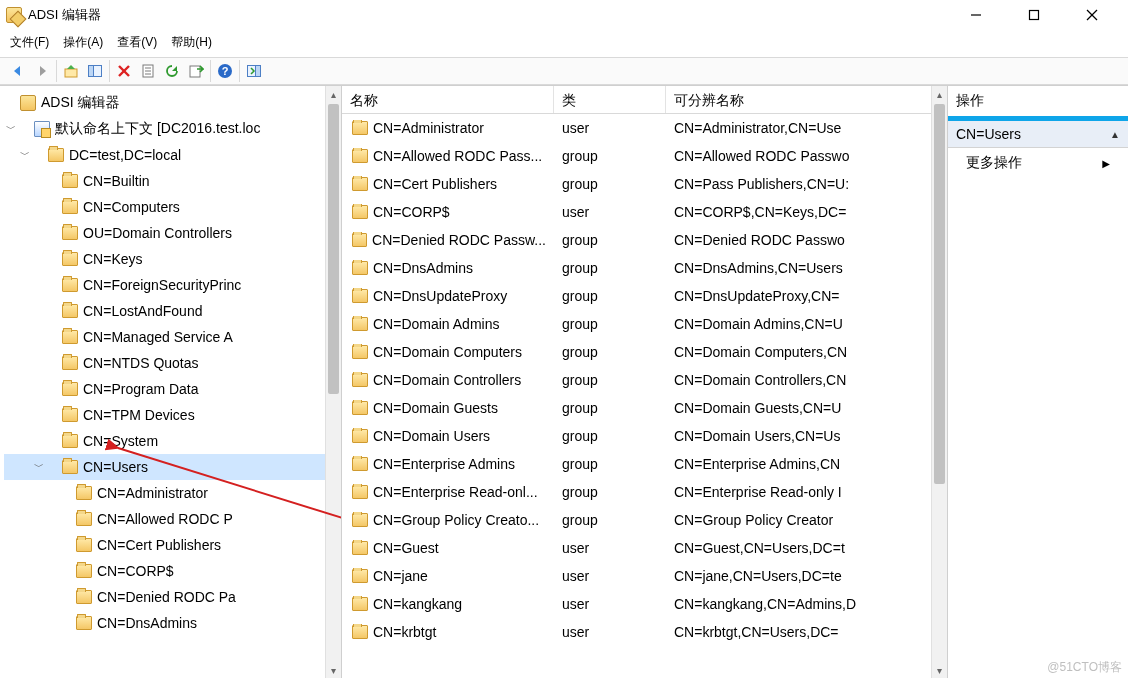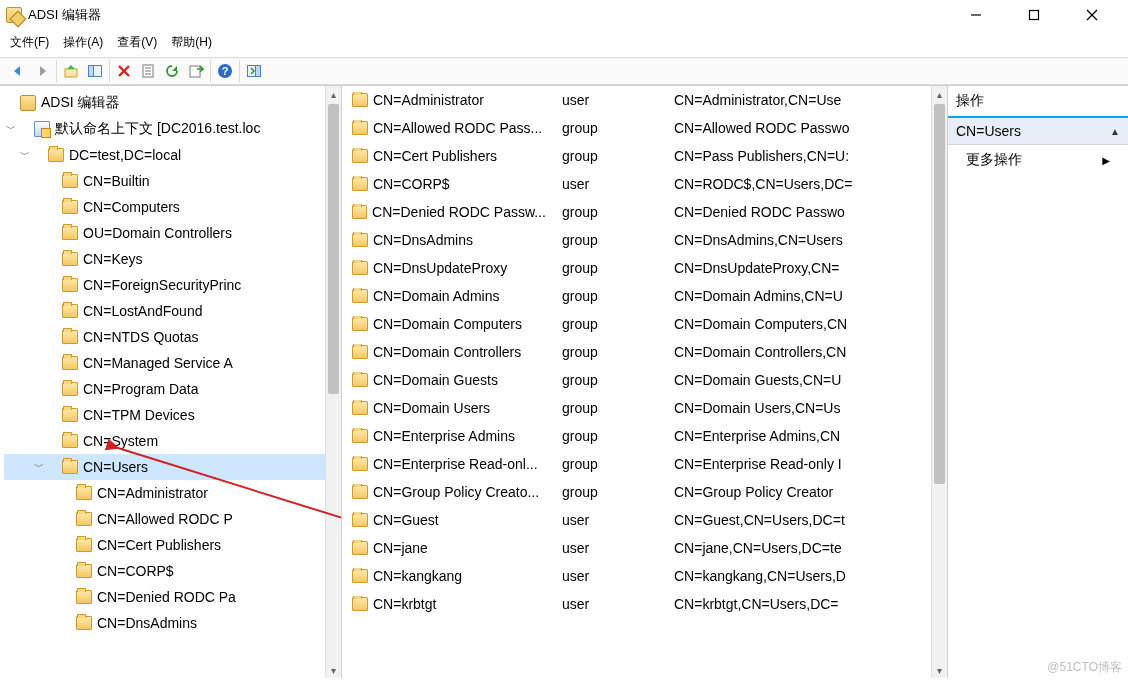--- a/index.html
+++ b/index.html
@@ -59,21 +59,21 @@
 
   
   .list-body { margin-right:16px; }
   .list-row { display:flex; align-items:center; height:28px; font-size:14px; }
   .list-row .cell { padding: 0 8px; white-space:nowrap; overflow:hidden; text-overflow:ellipsis; }
   .list-row .cell.name { width:212px; display:flex; align-items:center; }
   .list-row .cell.class { width:112px; }
   .list-row .cell.dn { flex:1; }
 
   
-  .actions-header { padding:6px 8px; border-bottom:2px solid #0ea5e9; font-size:14px; }
+  .actions-header { padding:6px 8px; border-bottom:5px solid #0ea5e9; font-size:14px; }
   .actions-group-title { background:#e8eef7; padding:5px 8px; font-size:14px; display:flex; align-items:center; justify-content:space-between; border-bottom:1px solid #d3d3d3; }
   .actions-group-title .tri { font-size:10px; color:#333; }
   .actions-item { padding:6px 18px; font-size:14px; display:flex; align-items:center; justify-content:space-between; cursor:pointer; }
   .actions-item .tri { font-size:10px; }
 
   
   .annotation { position:absolute; pointer-events:none; }
   .annotation svg { overflow:visible; }
 
   .watermark { position:absolute; right:6px; bottom:4px; color:#bfbfbf; font-size:12px; pointer-events:none; }
@@ -241,27 +241,27 @@
           <div class="tree-row">
             <span class="indent" style="width:42px"></span>
             <span class="indent" style="width:14px"></span>
             <span class="folder-icon"></span>
             <span class="label">CN=LostAndFound</span>
           </div>
           <div class="tree-row">
             <span class="indent" style="width:42px"></span>
             <span class="indent" style="width:14px"></span>
             <span class="folder-icon"></span>
+            <span class="label">CN=Managed Service A</span>
+          </div>
+          <div class="tree-row">
+            <span class="indent" style="width:42px"></span>
+            <span class="indent" style="width:14px"></span>
+            <span class="folder-icon"></span>
             <span class="label">CN=NTDS Quotas</span>
-          </div>
-          <div class="tree-row">
-            <span class="indent" style="width:42px"></span>
-            <span class="indent" style="width:14px"></span>
-            <span class="folder-icon"></span>
-            <span class="label">CN=Managed Service A</span>
           </div>
           <div class="tree-row">
             <span class="indent" style="width:42px"></span>
             <span class="indent" style="width:14px"></span>
             <span class="folder-icon"></span>
             <span class="label">CN=Program Data</span>
           </div>
           <div class="tree-row">
             <span class="indent" style="width:42px"></span>
             <span class="indent" style="width:14px"></span>
@@ -333,20 +333,25 @@
             <marker id="ah" markerWidth="8" markerHeight="8" refX="6" refY="3" orient="auto">
               <path d="M0,0 L7,3 L0,6 Z" fill="#d42020"></path>
             </marker>
           </defs>
         <line x1="0" y1="2" x2="250" y2="80" stroke="#d42020" stroke-width="2" marker-start="url(#ah)" marker-end="url(#ah)"></line>
       </svg>
     </div>
   </div>
 
   <div class="pane list-pane">
+    <div class="pane-header">
+      <div class="col name">名称</div>
+      <div class="col class">类</div>
+      <div class="col dn">可分辨名称</div>
+    </div>
     <div class="list-body" id="list-body">
         <div class="list-row">
           <div class="cell name">
             <span class="folder-icon"></span>
             <span class="nm">CN=Administrator</span>
           </div>
           <div class="cell class">user</div>
           <div class="cell dn">CN=Administrator,CN=Use</div>
         </div>
         <div class="list-row">
@@ -364,21 +369,21 @@
           </div>
           <div class="cell class">group</div>
           <div class="cell dn">CN=Pass Publishers,CN=U:</div>
         </div>
         <div class="list-row">
           <div class="cell name">
             <span class="folder-icon"></span>
             <span class="nm">CN=CORP$</span>
           </div>
           <div class="cell class">user</div>
-          <div class="cell dn">CN=RODC$,CN=Users,DC=</div>
+          <div class="cell dn">CN=CORP$,CN=Keys,DC=</div>
         </div>
         <div class="list-row">
           <div class="cell name">
             <span class="folder-icon"></span>
             <span class="nm">CN=Denied RODC Passw...</span>
           </div>
           <div class="cell class">group</div>
           <div class="cell dn">CN=Denied RODC Passwo</div>
         </div>
         <div class="list-row">
@@ -476,21 +481,21 @@
           </div>
           <div class="cell class">user</div>
           <div class="cell dn">CN=jane,CN=Users,DC=te</div>
         </div>
         <div class="list-row">
           <div class="cell name">
             <span class="folder-icon"></span>
             <span class="nm">CN=kangkang</span>
           </div>
           <div class="cell class">user</div>
-          <div class="cell dn">CN=kangkang,CN=Users,D</div>
+          <div class="cell dn">CN=kangkang,CN=Admins,D</div>
         </div>
         <div class="list-row">
           <div class="cell name">
             <span class="folder-icon"></span>
             <span class="nm">CN=krbtgt</span>
           </div>
           <div class="cell class">user</div>
           <div class="cell dn">CN=krbtgt,CN=Users,DC=</div>
         </div>
       </div>

